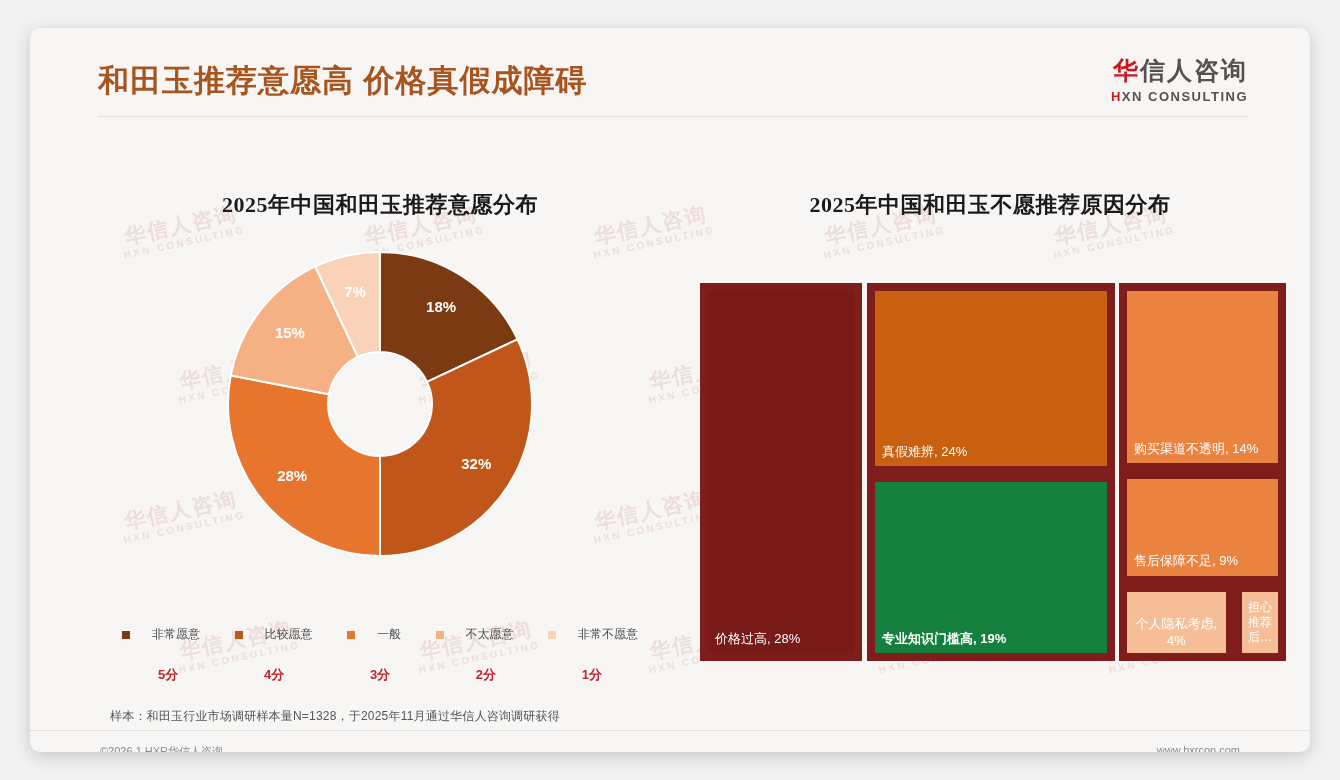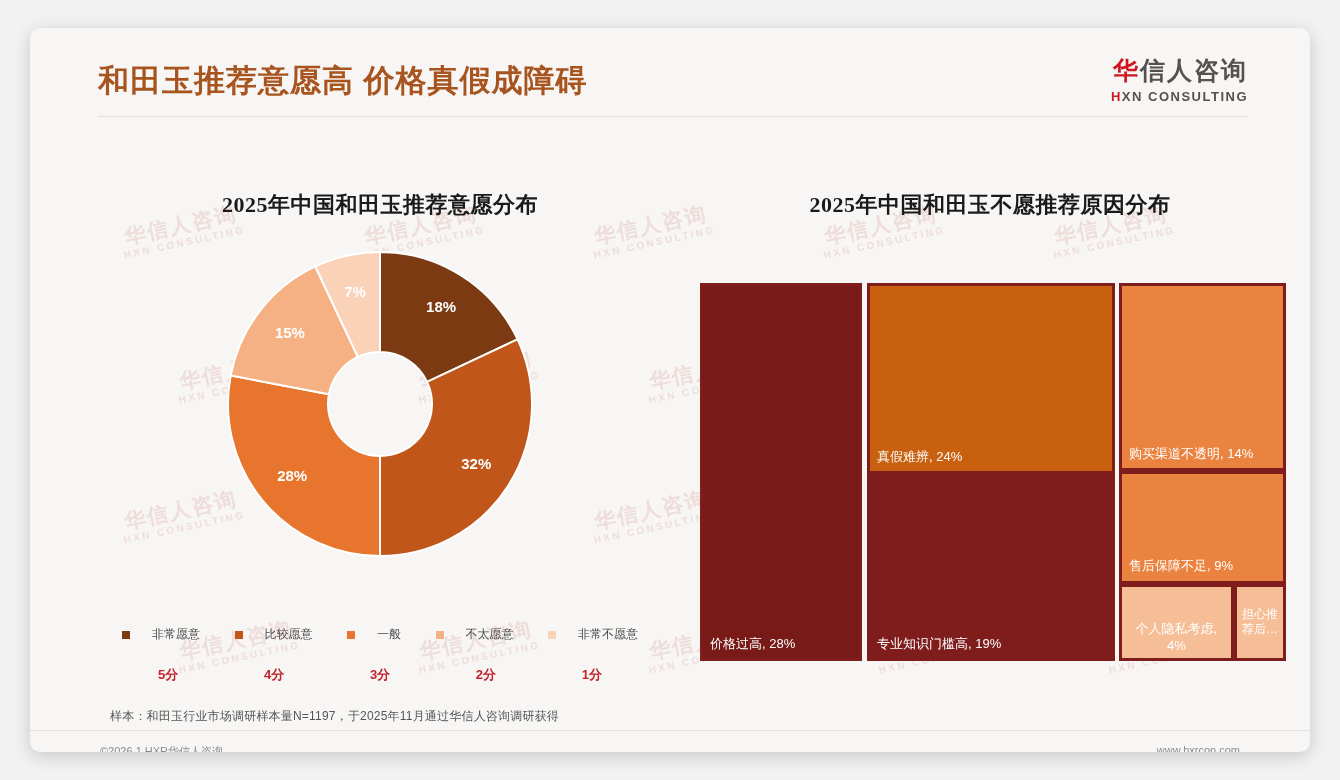--- a/index.html
+++ b/index.html
@@ -94,21 +94,21 @@
   
   #treemap {
     position: absolute; left: 10px; top: 115px;
     width: 586px; height: 378px;
     background: #f7f6f5;
   }
   .tm-cell {
     position: absolute;
     display: flex; align-items: flex-end;
     overflow: hidden;
-    border: 3px solid #7f1d1d;
+    border: 8px solid #7f1d1d;
   }
   .tm-cell.centered { align-items: center; justify-content: center; }
   .tm-label {
     color: #ffffff; font-size: 13px; line-height: 1.25;
     padding: 6px 7px; white-space: normal;
   }
   .tm-cell.centered .tm-label { text-align: center; padding: 4px 3px; }
   .tm-cell.tiny .tm-label { font-size: 12px; }
 
   
@@ -273,37 +273,37 @@
 
   <div class="panel" id="panel-right">
     <div class="chart-title">2025年中国和田玉不愿推荐原因分布</div>
     <div id="treemap">
         <div class="tm-cell" style="left: 0%; top: 0%; width: 27.7%; height: 100%; background: rgb(119, 26, 24);">
           <div class="tm-label">价格过高, 28%</div>
         </div>
         <div class="tm-cell" style="left: 28.5%; top: 0%; width: 42.3%; height: 50.5%; background: rgb(200, 96, 15);">
           <div class="tm-label">真假难辨, 24%</div>
         </div>
-        <div class="tm-cell" style="left: 28.5%; top: 50.5%; width: 42.3%; height: 49.5%; background: #7f1d1d;">
+        <div class="tm-cell" style="left: 28.5%; top: 50.5%; width: 42.3%; height: 49.5%; background: #15803d; font-weight: bold;">
           <div class="tm-label">专业知识门槛高, 19%</div>
         </div>
         <div class="tm-cell" style="left: 71.5%; top: 0%; width: 28.5%; height: 49.7%; background: rgb(235, 131, 64); align-items: flex-end;">
           <div class="tm-label">购买渠道不透明, 14%</div>
         </div>
         <div class="tm-cell" style="left: 71.5%; top: 49.7%; width: 28.5%; height: 29.8%; background: rgb(235, 131, 64);">
           <div class="tm-label">售后保障不足, 9%</div>
         </div>
         <div class="tm-cell centered" style="left: 71.5%; top: 79.5%; width: 19.6%; height: 20.5%; background: rgb(245, 190, 150); align-items: flex-end;">
           <div class="tm-label">个人隐私考虑, 4%</div>
         </div>
         <div class="tm-cell centered tiny" style="left: 91.1%; top: 79.5%; width: 8.9%; height: 20.5%; background: rgb(245, 190, 150);">
           <div class="tm-label">担心推荐后…</div>
         </div>
       </div>
   </div>
 
-  <div id="sample-note">样本：和田玉行业市场调研样本量N=1197，于2025年11月通过华信人咨询调研获得</div>
+  <div id="sample-note">样本：和田玉行业市场调研样本量N=1328，于2025年11月通过华信人咨询调研获得</div>
   <div id="footer-rule"></div>
   <div id="footer">
     <div id="copyright">©2026.1 HXR华信人咨询</div>
     <div id="website">www.hxrcon.com</div>
   </div>
 </div>
 
 </body></html>

